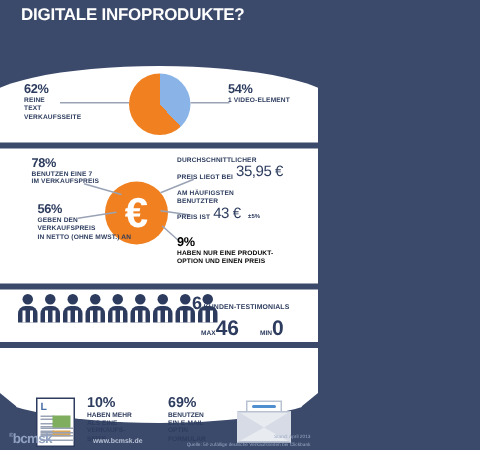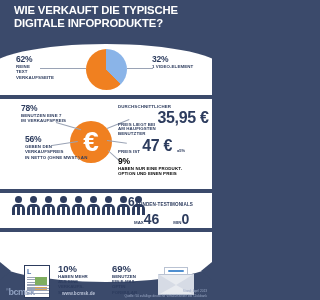--- a/index.html
+++ b/index.html
@@ -70,21 +70,21 @@
     background: #f08020;
     color: #ffffff; font-weight: bold; font-size: 28px;
     line-height: 42px; text-align: center;
   }
   .s2l1 { left: 21px; top: 4px; }
   .s2l2 { left: 11px; top: 35px; margin-left: 14px; }
   .s2r1 { left: 118px; top: 4px; width: 92px; }
   .s2r2 { left: 118px; top: 26px; width: 92px; }
   .s2r3 { left: 118px; top: 57px; width: 94px; }
   .rlbl { font-weight: bold; font-size: 4.4px; line-height: 5.4px; letter-spacing:.1px; text-transform: uppercase; color:#2d3c5e; }
-  .bigprice { font-weight: bold; font-size: 16px; letter-spacing: -.3px; color:#2d3c5e; }
+  .bigprice { font-weight: normal; font-size: 10px; letter-spacing: -.3px; color:#2d3c5e; }
   .inlinerow { display: flex; align-items: flex-end; gap: 2px; }
   .plusminus { font-size: 4px; font-weight: bold; color:#2d3c5e; margin-left: 3px; margin-bottom: 2px; }
 
   
   .sec-test { position: absolute; top: 192px; left: 0; width: 212px; height: 36px; }
   .people { position: absolute; left: 12px; top: 4px; display: flex; gap: 2px; }
   .person { width: 13px; height: 26px; position: relative; }
   .person .head {
     position: absolute; left: 3px; top: 0;
     width: 7px; height: 7px; border-radius: 50%; background: #2d3c5e;
@@ -151,42 +151,41 @@
   .f-url { position:absolute; left:62px; bottom:4px; font-size:4.6px; font-weight:bold; color:#b9c2d6; }
   .f-right { position:absolute; right:5px; bottom:2px; text-align:right; font-size:3.2px; line-height:4.4px; color:#9aa8c4; }
 </style>
 </head>
 <body>
 
 <div id="poster">
 
   <div class="header">
     <h1>
-      <span class="l1">Wie verkauft die typische</span>
       <span class="l3">Digitale Infoprodukte?</span>
     </h1>
   </div>
 
   <div class="body-white"></div>
 
   <div class="sec-pie">
     <div class="pie"></div>
 
     <div class="leader" style="left:40px; top:22px; width:46px;"></div>
     <div class="leader" style="left:127px; top:22px; width:26px;"></div>
 
     <div class="lbl pie-left">
       <div class="pct">62%</div>
       <div class="sub">Reine</div>
       <div class="sub">Text</div>
       <div class="sub">Verkaufsseite</div>
     </div>
 
     <div class="lbl pie-right">
-      <div class="pct">32%</div>
+      <div class="pct">54%</div>
       <div class="sub">1 Video-Element</div>
     </div>
   </div>
 
   <div class="bar" style="top:95px;"></div>
 
   <div class="sec-euro">
     <div class="euro-circle">€</div>
 
     <div class="leader" style="left:56px; top:22px; width:26px; transform: rotate(16deg);"></div>
@@ -214,21 +213,21 @@
         <span class="rlbl">Preis liegt bei</span>
         <span class="bigprice">35,95 €</span>
       </div>
     </div>
 
     <div class="s2r2" style="position:absolute;">
       <div class="rlbl">Am häufigsten</div>
       <div class="rlbl">Benutzter</div>
       <div class="inlinerow">
         <span class="rlbl">Preis ist</span>
-        <span class="bigprice">47 €</span>
+        <span class="bigprice">43 €</span>
         <span class="plusminus">±5%</span>
       </div>
     </div>
 
     <div class="s2r3" style="position:absolute;">
       <div class="pct">9%</div>
       <div class="sub">Haben nur eine Produkt-</div>
       <div class="sub">Option und einen Preis</div>
     </div>
   </div>

